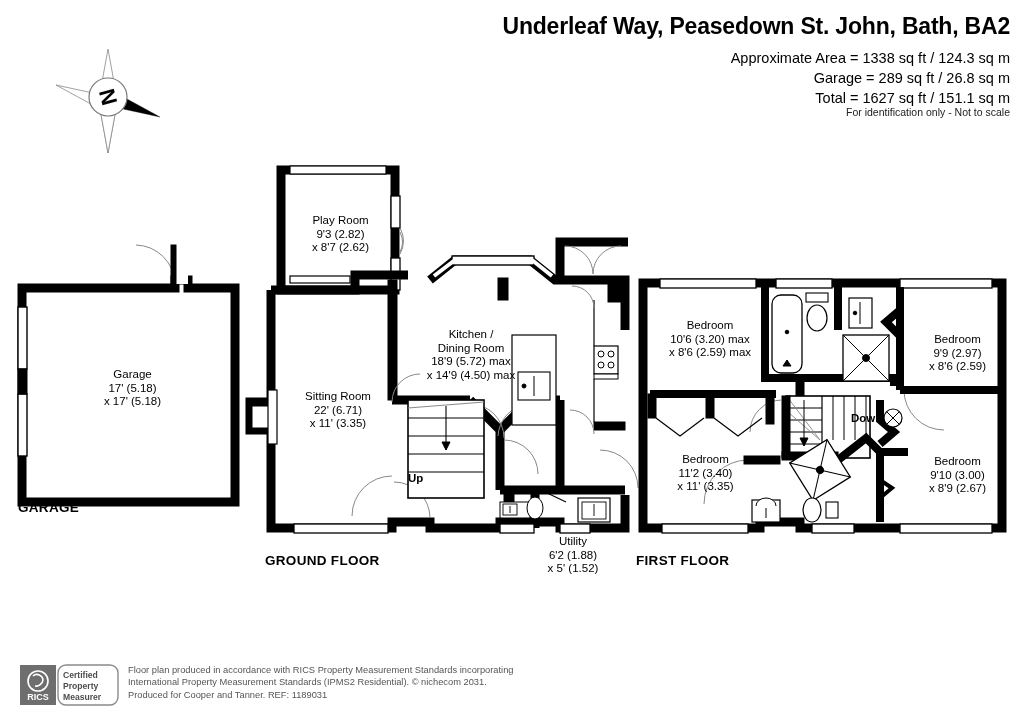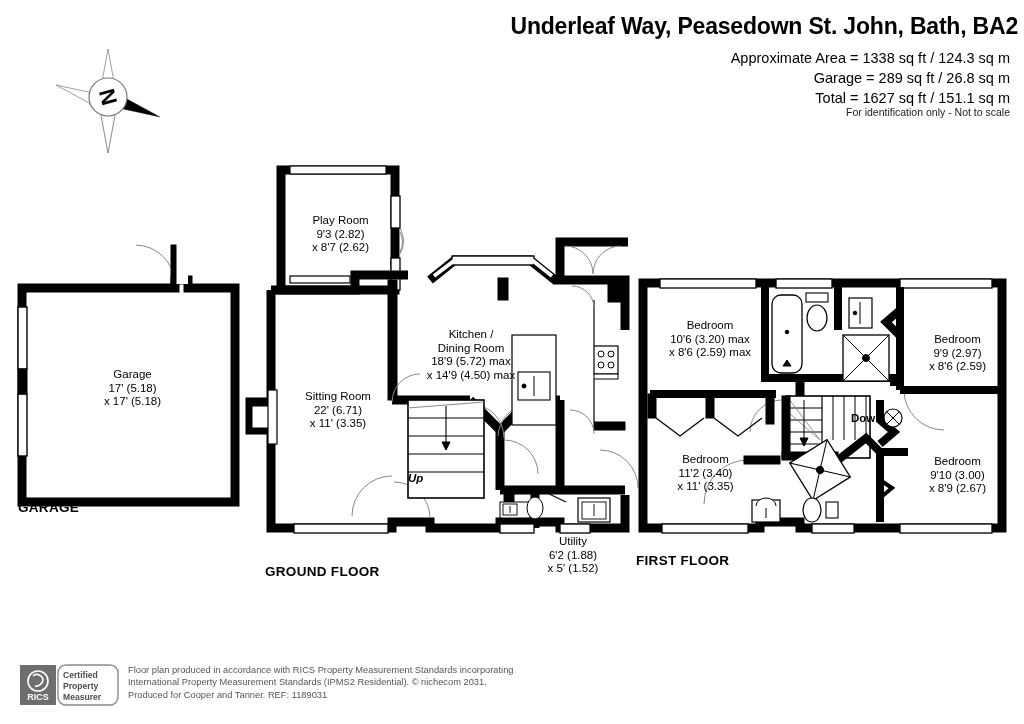--- a/index.html
+++ b/index.html
@@ -1,31 +1,31 @@
 <!DOCTYPE html>
 <html><head>
 <meta charset="utf-8">
 <style>
   html,body{margin:0;padding:0;background:#ffffff;}
   body{width:1024px;height:724px;position:relative;overflow:hidden;
        font-family:"Liberation Sans","DejaVu Sans",sans-serif;color:#000;}
   .abs{position:absolute;}
   
-  #title{left:8px;top:13px;width:1010px;text-align:right;font-size:23px;font-weight:bold;letter-spacing:-0.2px;}
+  #title{left:0;top:13px;width:1010px;text-align:right;font-size:23px;font-weight:bold;letter-spacing:-0.2px;}
   #areas{right:14px;top:48px;text-align:right;font-size:14.5px;line-height:20px;}
   #areas div{white-space:nowrap;}
   #disclaimer{right:14px;top:106px;text-align:right;font-size:10.5px;color:#222;padding-left:13px;}
   
   #compass{left:52px;top:45px;width:112px;height:112px;}
   
   #plan{left:0;top:150px;width:1024px;height:430px;}
   
   .floorcap{font-size:13.5px;font-weight:bold;letter-spacing:0.3px;}
   #cap-garage{left:18px;top:500px;}
-  #cap-ground{left:265px;top:553px;margin-top:11px;}
+  #cap-ground{left:265px;top:553px;}
   #cap-first{left:636px;top:553px;}
   
   .room{position:absolute;text-align:center;font-size:11.5px;line-height:13.6px;white-space:nowrap;}
   .room .nm{font-weight:normal;font-size:11.5px;}
   
   #footer{left:20px;top:660px;width:520px;height:52px;}
   #rics{position:absolute;left:0;top:3px;width:100px;height:44px;}
   #fnote{position:absolute;left:108px;top:4px;font-size:9.3px;line-height:12.4px;color:#555;white-space:nowrap;}
 </style>
 </head>
@@ -328,21 +328,21 @@
   <div>11'2 (3.40)</div>
   <div>x 11' (3.35)</div>
 </div>
 
 <div class="room" style="left:905px;top:455px;width:105px;">
   <div class="nm">Bedroom</div>
   <div>9'10 (3.00)</div>
   <div>x 8'9 (2.67)</div>
 </div>
 
-<div class="abs" style="left:408px;top:472px;font-size:11.5px;font-weight:bold;font-style:italic;">Up</div>
+<div class="abs" style="left:408px;top:472px;font-size:11.5px;font-weight:bold;">Up</div>
 <div class="abs" style="left:851px;top:412px;font-size:11.5px;font-weight:bold;">Down</div>
 
 <div class="abs floorcap" id="cap-garage">GARAGE</div>
 <div class="abs floorcap" id="cap-ground">GROUND FLOOR</div>
 <div class="abs floorcap" id="cap-first">FIRST FLOOR</div>
 
 <div class="abs" id="footer">
   <div id="rics">
     <svg viewBox="0 0 100 44" width="100" height="44">
       <rect x="0" y="2" width="36" height="40" fill="#6e6e6e"></rect>

